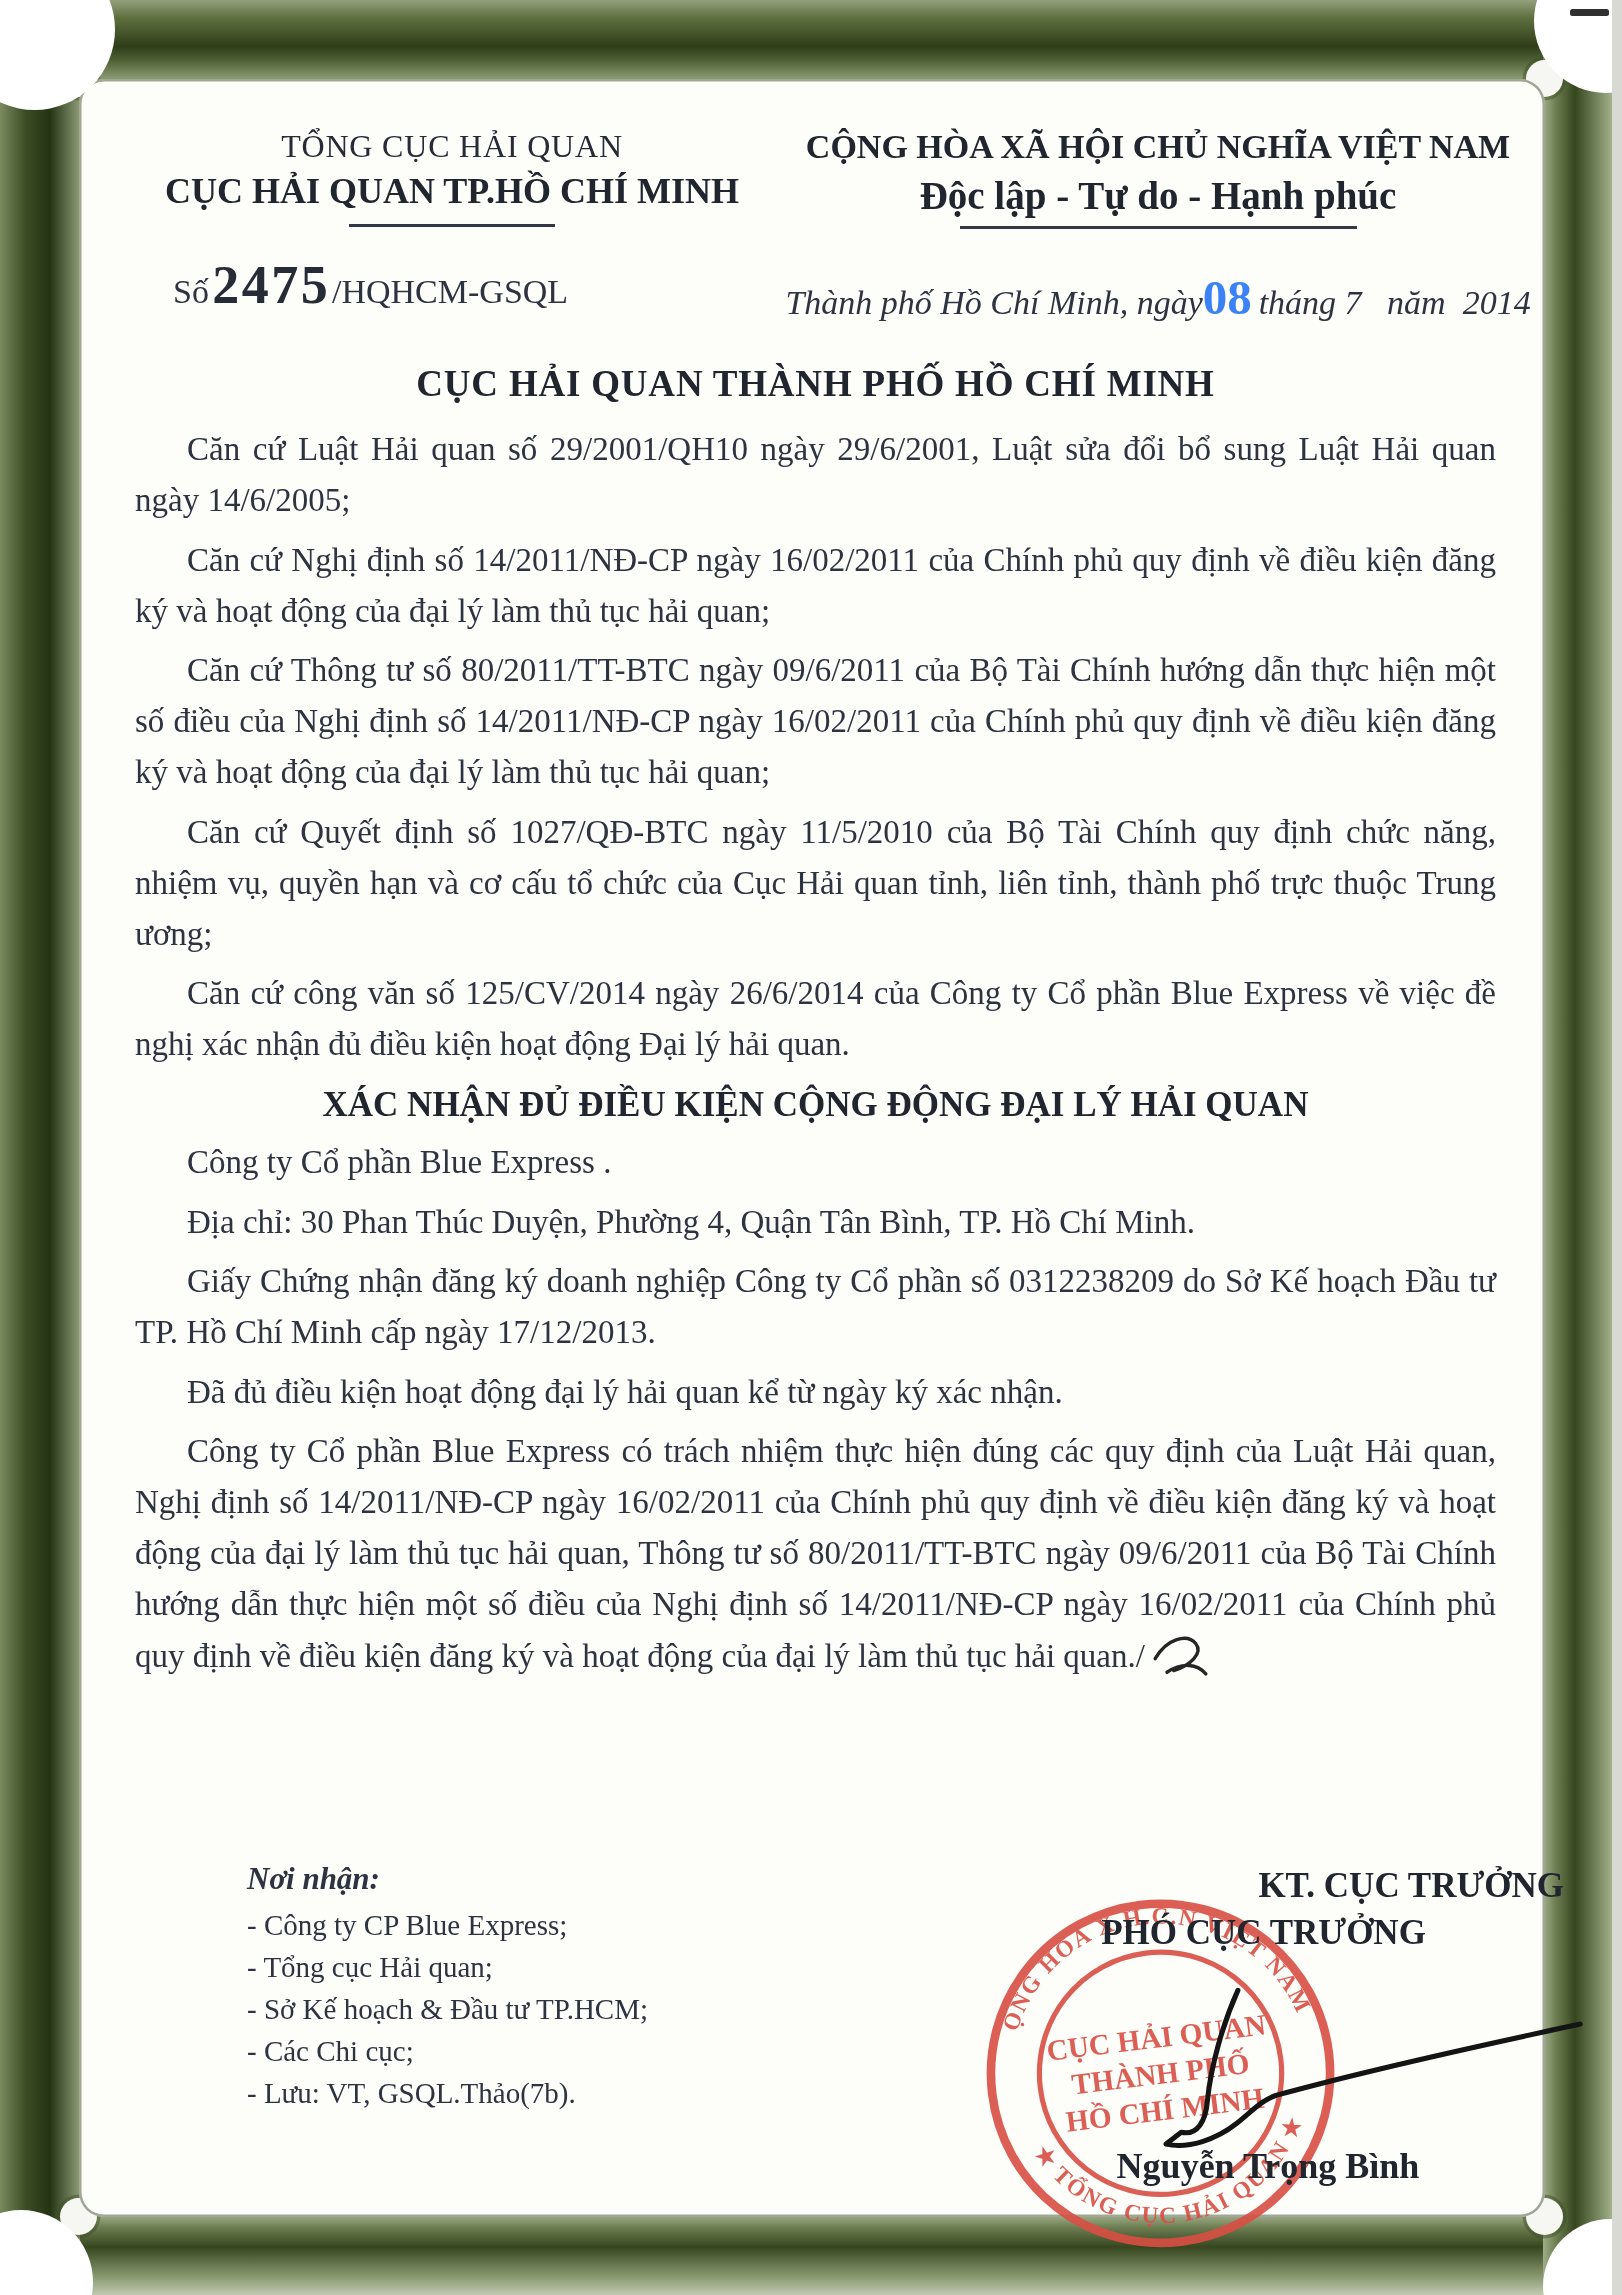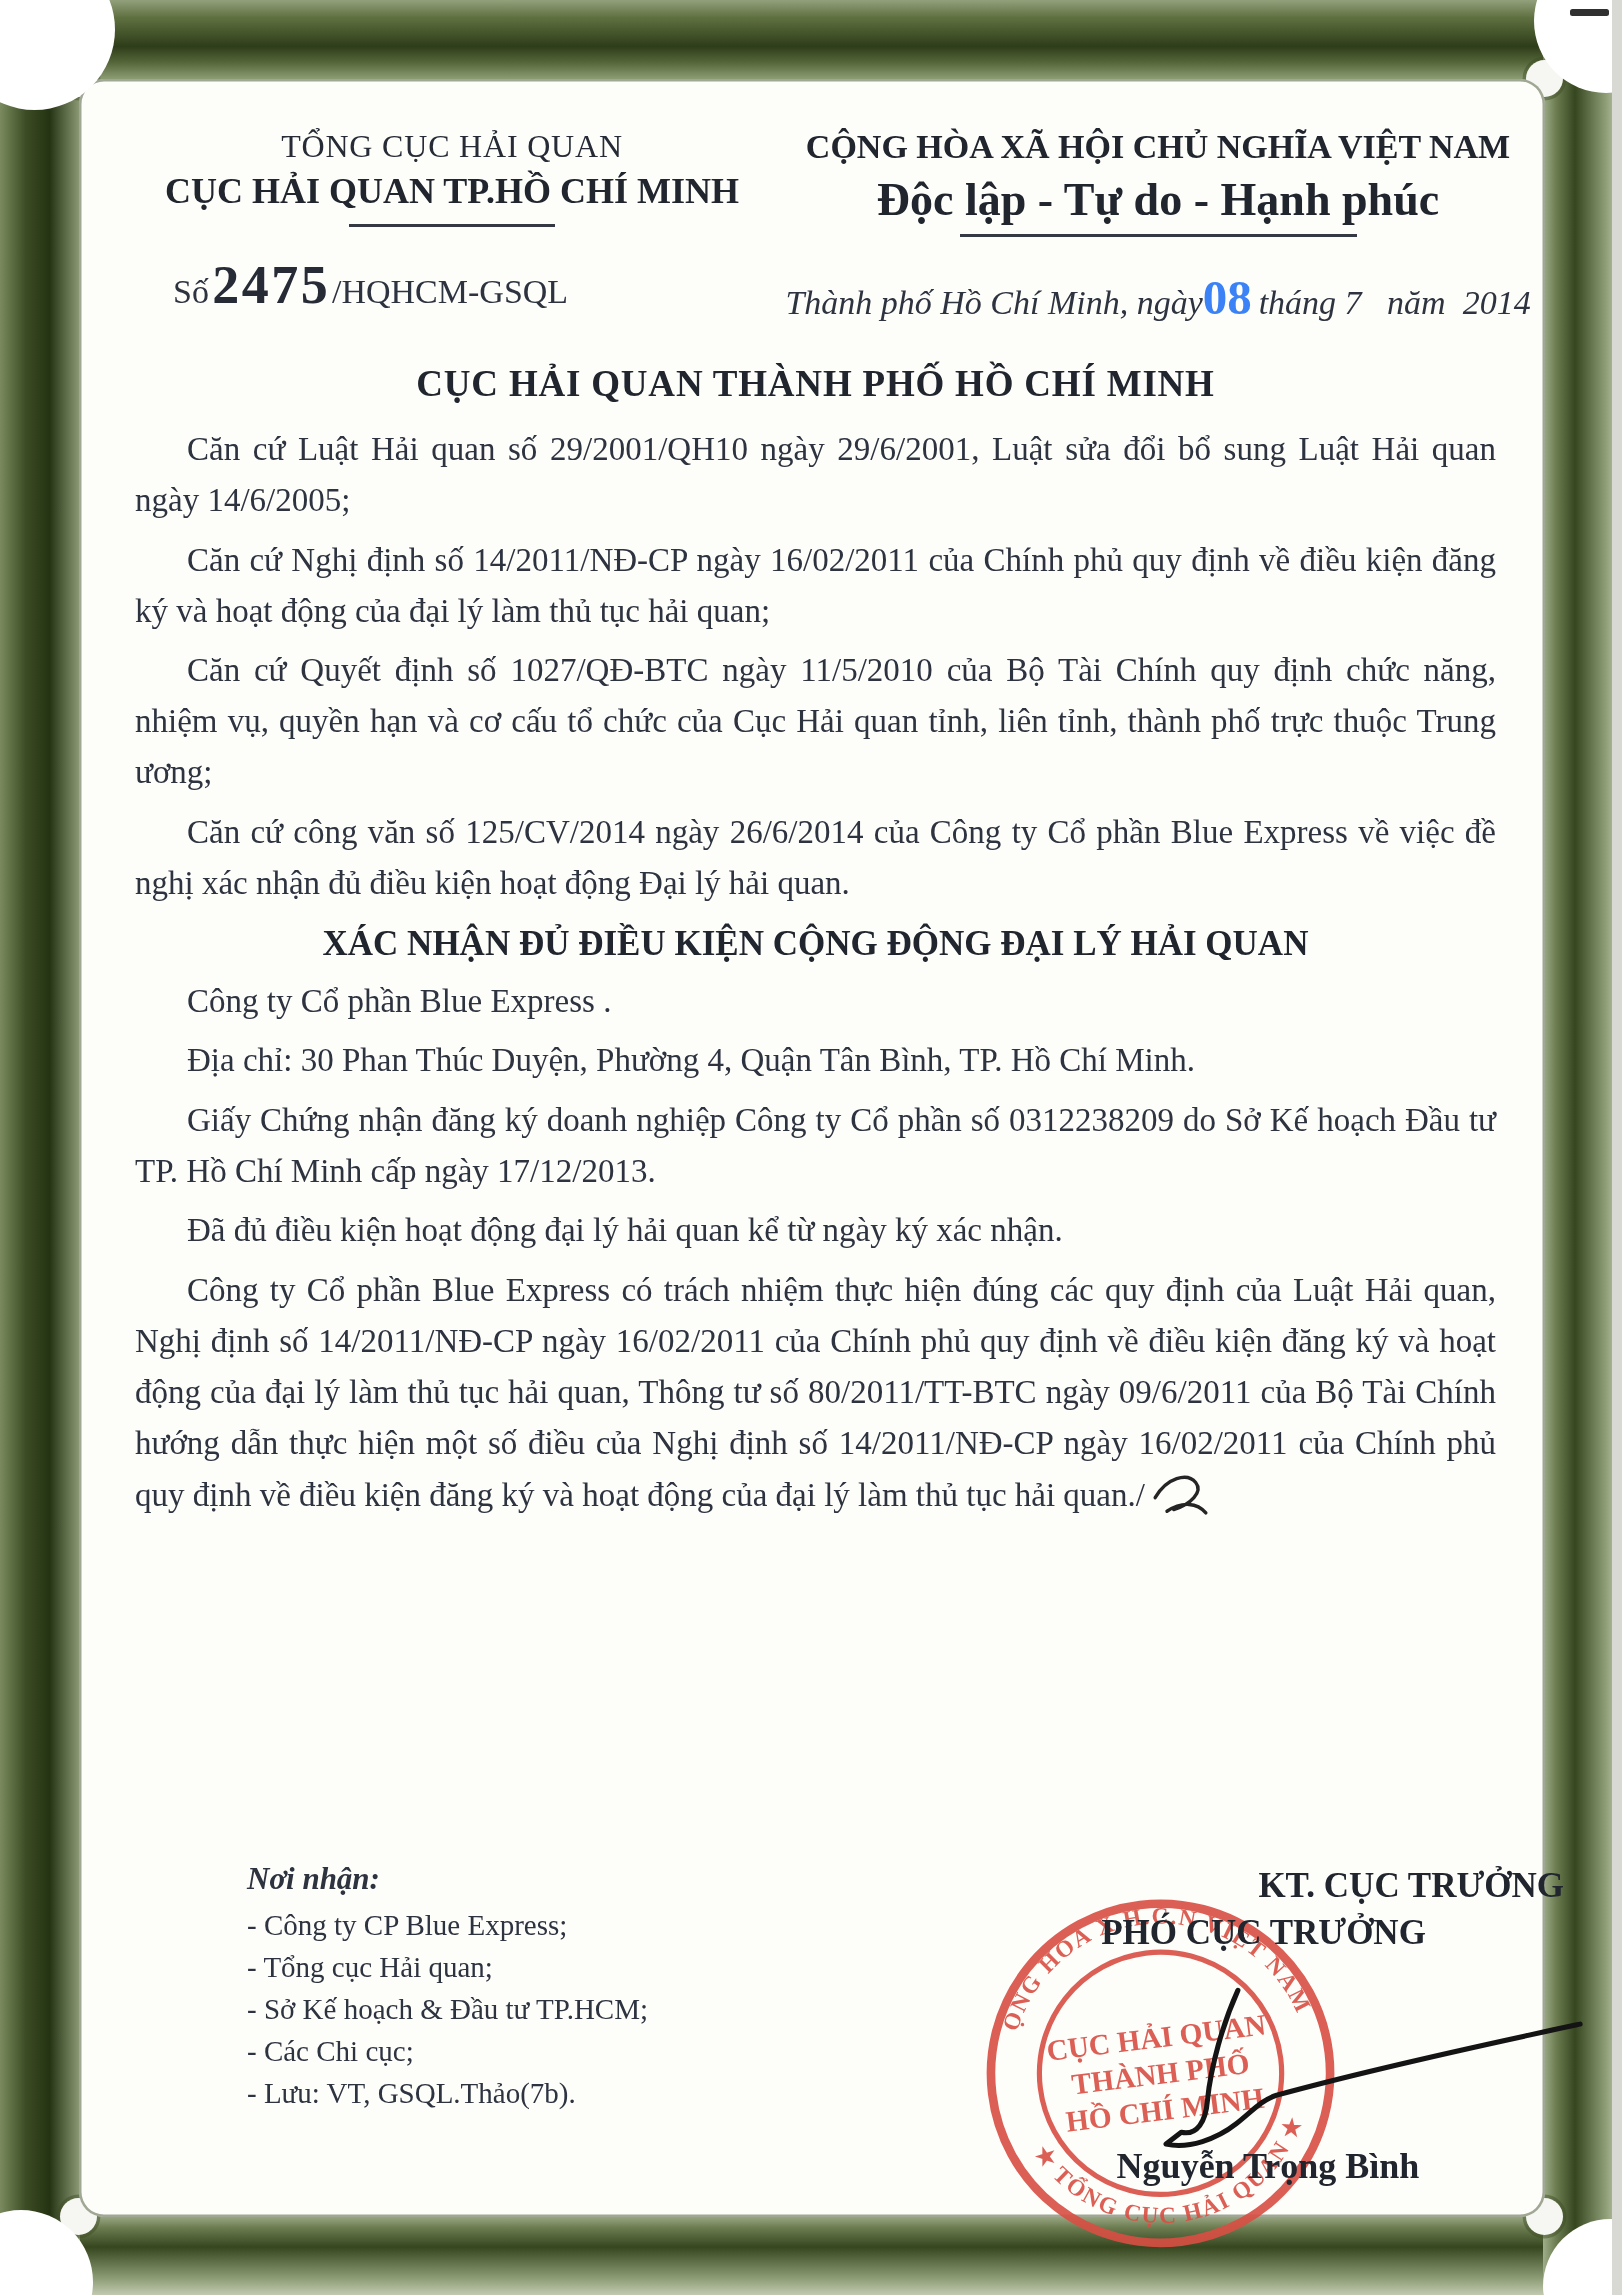--- a/index.html
+++ b/index.html
@@ -36,21 +36,21 @@
   .edge-strip{position:absolute;right:0;top:0;width:11px;height:100%;background:#d8d9d3;z-index:4;}
   .scan-dash{position:absolute;left:1570px;top:8.5px;width:39px;height:7.6px;background:#303030;border-radius:2.5px;z-index:5;}
 
   
   .hdr-left{position:absolute;left:118px;top:128px;width:668px;text-align:center;z-index:3;}
   .hdr-left .l1{font-size:32px;letter-spacing:0.8px;color:#262b36;}
   .hdr-left .l2{font-size:36px;font-weight:bold;margin-top:5px;color:#20252e;}
   .hdr-left .rule{width:206px;border-top:3.4px solid #343944;margin:12px auto 0;}
   .hdr-right{position:absolute;left:786px;top:128px;width:744px;text-align:center;z-index:3;}
   .hdr-right .l1{font-size:34px;font-weight:bold;color:#20252e;}
-  .hdr-right .l2{font-size:46px;font-weight:bold;margin-top:6.8px;color:#20252e;}
+  .hdr-right .l2{font-size:39px;font-weight:bold;margin-top:6.8px;color:#20252e;}
   .hdr-right .rule{width:397px;border-top:3.4px solid #343944;margin:8.5px auto 0;}
   .num-line{position:absolute;left:173px;top:254px;display:flex;align-items:baseline;z-index:3;white-space:nowrap;}
   .num-line .lbl{font-size:34px;}
   .num-line .num{font-size:54px;font-weight:bold;letter-spacing:2.5px;margin:0 1.7px 0 3.4px;color:#262b36;}
   .num-line .code{font-size:34px;}
   .date-line{position:absolute;left:786px;top:269px;width:744px;display:flex;align-items:baseline;justify-content:center;z-index:3;white-space:pre;}
   .date-line .pre,.date-line .post{font-size:34px;font-style:italic;}
   .date-line .day{font-size:49px;font-weight:bold;margin:0 -1.7px 0 0;color:#3b82f6;}
 
   
@@ -119,20 +119,21 @@
     <span class="pre">Thành phố Hồ Chí Minh, ngày</span>
     <span class="day">08</span>
     <span class="post"> tháng 7   năm  2014</span>
   </div>
 
   <div class="doc-title">CỤC HẢI QUAN THÀNH PHỐ HỒ CHÍ MINH</div>
 
   <div class="body-flow">
     <p>Căn cứ Luật Hải quan số 29/2001/QH10 ngày 29/6/2001, Luật sửa đổi bổ sung Luật Hải quan ngày 14/6/2005;</p>
     <p>Căn cứ Nghị định số 14/2011/NĐ-CP ngày 16/02/2011 của Chính phủ quy định về điều kiện đăng ký và hoạt động của đại lý làm thủ tục hải quan;</p>
+    <p>Căn cứ Thông tư số 80/2011/TT-BTC ngày 09/6/2011 của Bộ Tài Chính hướng dẫn thực hiện một số điều của Nghị định số 14/2011/NĐ-CP ngày 16/02/2011 của Chính phủ quy định về điều kiện đăng ký và hoạt động của đại lý làm thủ tục hải quan;</p>
     <p>Căn cứ Quyết định số 1027/QĐ-BTC ngày 11/5/2010 của Bộ Tài Chính quy định chức năng, nhiệm vụ, quyền hạn và cơ cấu tổ chức của Cục Hải quan tỉnh, liên tỉnh, thành phố trực thuộc Trung ương;</p>
     <p>Căn cứ công văn số 125/CV/2014 ngày 26/6/2014 của Công ty Cổ phần Blue Express  về việc đề nghị xác nhận đủ điều kiện hoạt động Đại lý hải quan.</p>
     <h2>XÁC NHẬN ĐỦ ĐIỀU KIỆN CỘNG ĐỘNG ĐẠI LÝ HẢI QUAN</h2>
     <p>Công ty Cổ phần Blue Express .</p>
     <p>Địa chỉ: 30 Phan Thúc Duyện, Phường 4, Quận Tân Bình, TP. Hồ Chí Minh.</p>
     <p>Giấy Chứng nhận đăng ký doanh nghiệp Công ty Cổ phần số 0312238209 do Sở Kế hoạch Đầu tư TP. Hồ Chí Minh cấp ngày 17/12/2013.</p>
     <p>Đã đủ điều kiện hoạt động đại lý hải quan kể từ ngày ký xác nhận.</p>
     <p><span>Công ty Cổ phần Blue Express  có trách nhiệm thực hiện đúng các quy định của Luật Hải quan, Nghị định số 14/2011/NĐ-CP ngày 16/02/2011 của Chính phủ quy định về điều kiện đăng ký và hoạt động của đại lý làm thủ tục hải quan, Thông tư số 80/2011/TT-BTC ngày 09/6/2011 của Bộ Tài Chính hướng dẫn thực hiện một số điều của Nghị định số 14/2011/NĐ-CP ngày 16/02/2011 của Chính phủ quy định về điều kiện đăng ký và hoạt động của đại lý làm thủ tục hải quan./</span><svg class="paraph" width="61" height="49" viewBox="0 0 72 58">
         <path d="M 6 34 C 20 10, 44 4, 54 16 C 63 27, 48 42, 28 48 M 20 50 C 38 38, 56 40, 66 52" fill="none" stroke="#252525" stroke-width="4" stroke-linecap="round"></path>
       </svg></p>

